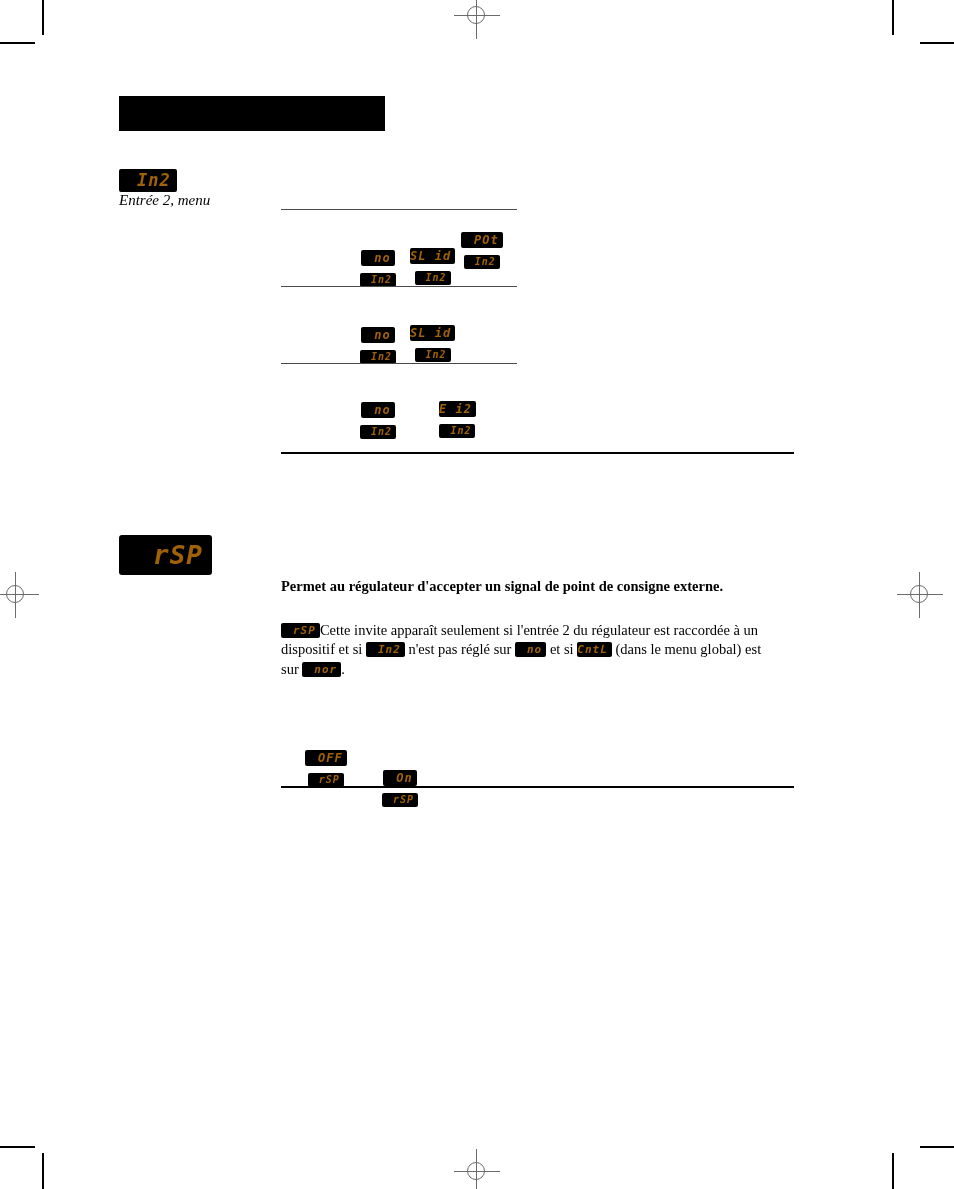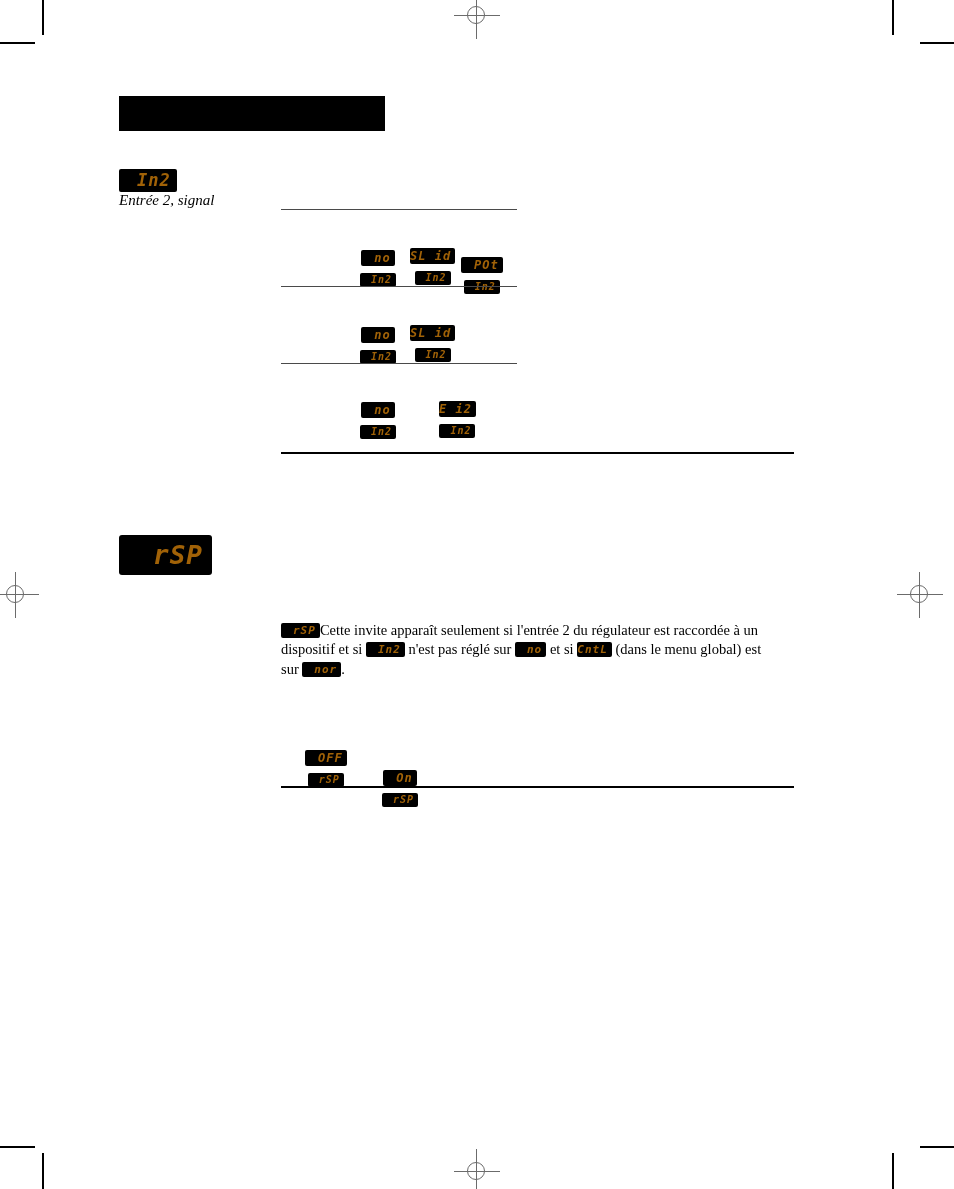--- a/index.html
+++ b/index.html
@@ -173,33 +173,33 @@
     <div class="vline"></div>
       <div class="hline"></div>
       <div class="ring"></div>
   </div>
 
   <div class="header-bar"></div>
 
   <div style="position:absolute; left:119px; top:169px;">
     <span class="led sz-lg">In2</span>
   </div>
-  <div class="caption-italic" style="left:119px; top:192px;">Entrée 2, signal</div>
+  <div class="caption-italic" style="left:119px; top:192px;">Entrée 2, menu</div>
 
   <div class="rule" style="left:281px; top:209px; width:236px;"></div>
 
   <div class="opt-cell" style="left:360px; top:248px;">
     <span class="row1"><span class="led sz-md">no</span></span>
     <span class="row2"><span class="led sz-sm">In2</span></span>
   </div>
   <div class="opt-cell" style="left:410px; top:246px;">
     <span class="row1"><span class="led sz-md tight">SL id</span></span>
     <span class="row2"><span class="led sz-sm">In2</span></span>
   </div>
-  <div class="opt-cell" style="left:461px; top:255px;text-decoration:underline;">
+  <div class="opt-cell" style="left:461px; top:230px;text-decoration:underline;">
     <span class="row1"><span class="led sz-md">POt</span></span>
     <span class="row2"><span class="led sz-sm">In2</span></span>
   </div>
 
   <div class="rule" style="left:281px; top:286px; width:236px;"></div>
 
   <div class="opt-cell" style="left:360px; top:325px;">
     <span class="row1"><span class="led sz-md">no</span></span>
     <span class="row2"><span class="led sz-sm">In2</span></span>
   </div>
@@ -218,20 +218,21 @@
     <span class="row1"><span class="led sz-md tight">E i2</span></span>
     <span class="row2"><span class="led sz-sm">In2</span></span>
   </div>
 
   <div class="rule thick" style="left:281px; top:452px; width:513px;"></div>
 
   <div style="position:absolute; left:119px; top:535px;">
     <span class="led sz-xl">rSP</span>
   </div>
 
+  <div class="body-bold" style="left:281px; top:578px; width:485px;">Permet au régulateur d'accepter un signal de point de consigne externe.</div>
 
   <div class="body-text" style="left:281px; top:621px; width:490px;"><span class="led sz-inline">rSP</span><span>Cette invite apparaît seulement si l'entrée 2 du régulateur est raccordée à un dispositif et si</span> <span class="led sz-inline">In2</span> <span>n'est pas réglé sur</span> <span class="led sz-inline">no</span> <span>et si</span> <span class="led sz-inline tight">CntL</span> <span>(dans le menu global) est sur</span> <span class="led sz-inline">nor</span><span>.</span></div>
 
   <div class="opt-cell" style="left:305px; top:748px;">
     <span class="row1"><span class="led sz-md">OFF</span></span>
     <span class="row2"><span class="led sz-sm">rSP</span></span>
   </div>
   <div class="opt-cell" style="left:382px; top:768px;">
     <span class="row1"><span class="led sz-md">On</span></span>
     <span class="row2"><span class="led sz-sm">rSP</span></span>

